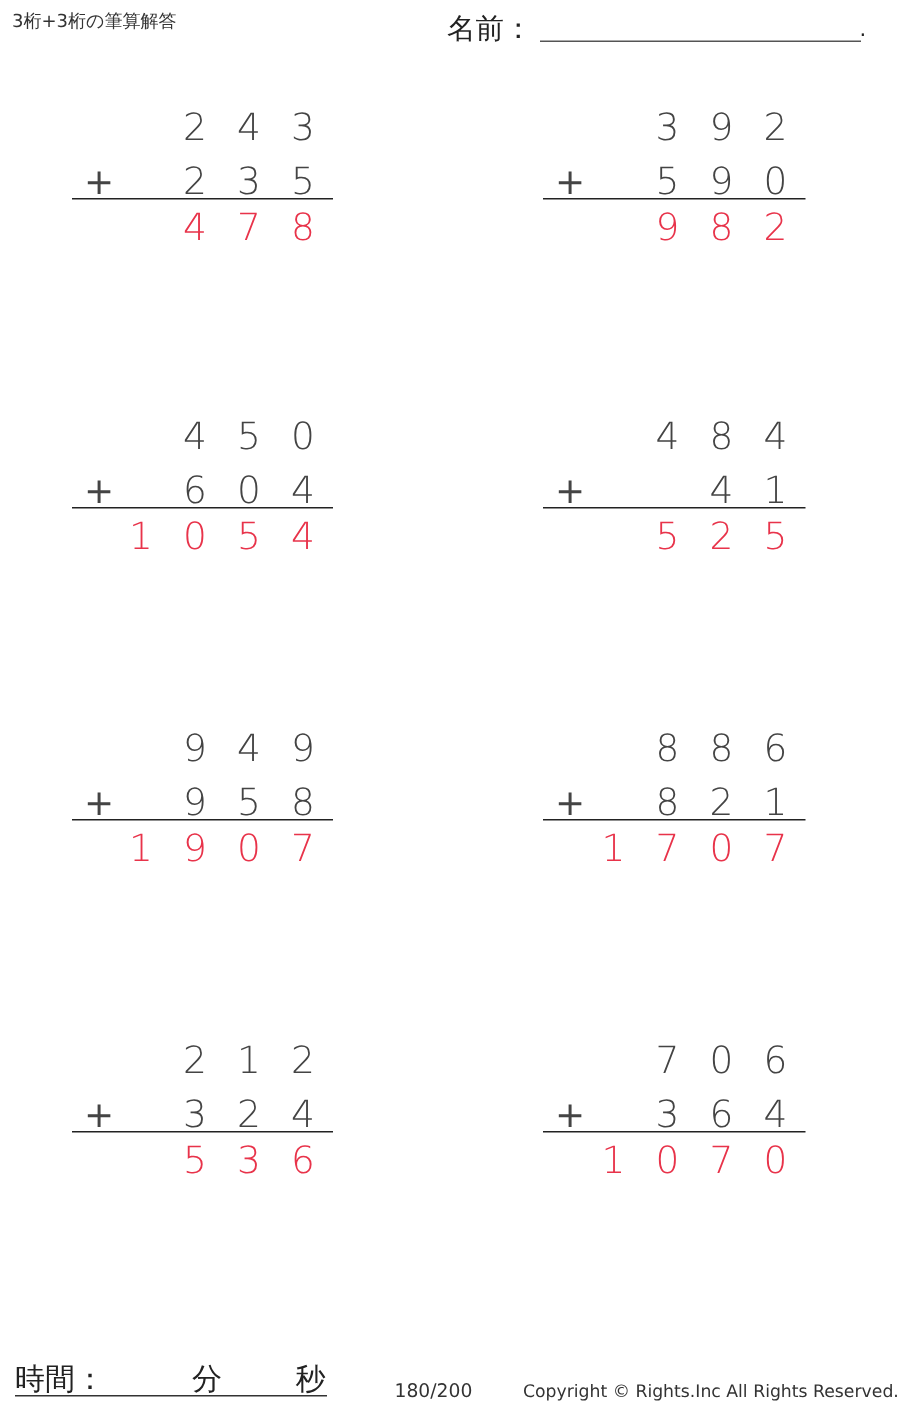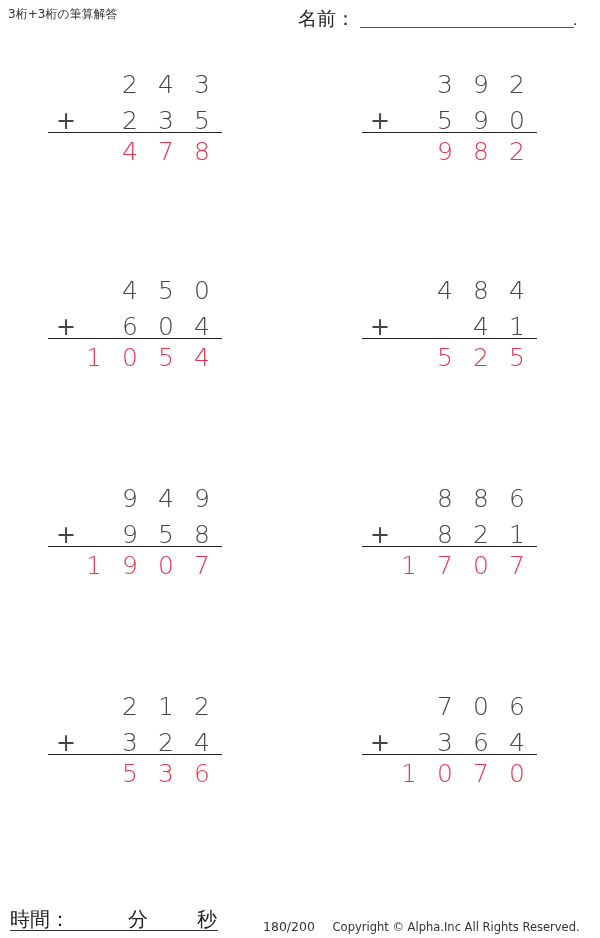--- a/index.html
+++ b/index.html
@@ -18,21 +18,21 @@
       font-family: "DejaVu Sans", sans-serif;
     }
     .digit.ans { color: #e8334a; }
     .plus { position: absolute; font-size: 24px; color: #444; line-height: 30px; width: 24px; text-align:center; }
     .rule { position: absolute; height: 0; border-top: 1.5px solid #222; }
 
     .footer-time { position: absolute; left: 10px; top: 906px; font-size: 20px; color: #222; }
     .footer-time span { position: absolute; white-space: nowrap; }
     .time-line { position: absolute; left: 10px; top: 930px; width: 208px; border-top: 1px solid #333; }
     .footer-right { position: absolute; left: 263px; top: 919px; font-size: 11.5px; color: #333; white-space: nowrap; }
-    .footer-right .pg { margin-right: 14px; font-size: 12.5px; }
+    .footer-right .pg { margin-right: 30px; font-size: 12.5px; }
   </style>
 </head>
 <body>
 
 <div class="title">3桁+3桁の筆算解答</div>
 <div class="name-wrap">名前：</div>
 <div class="name-line"></div>
 <div class="name-dot">.</div>
 
 <div id="problems">
@@ -130,14 +130,14 @@
   </div>
 
 <div class="footer-time">
   <span style="left:0;top:0">時間：</span>
   <span style="left:118px;top:0">分</span>
   <span style="left:187px;top:0">秒</span>
 </div>
 <div class="time-line"></div>
 <div class="footer-right">
   <span class="pg">180/200</span>
-  <span>Copyright © Alpha.Inc All Rights Reserved.</span>
+  <span>Copyright © Rights.Inc All Rights Reserved.</span>
 </div>
 
 </body></html>

